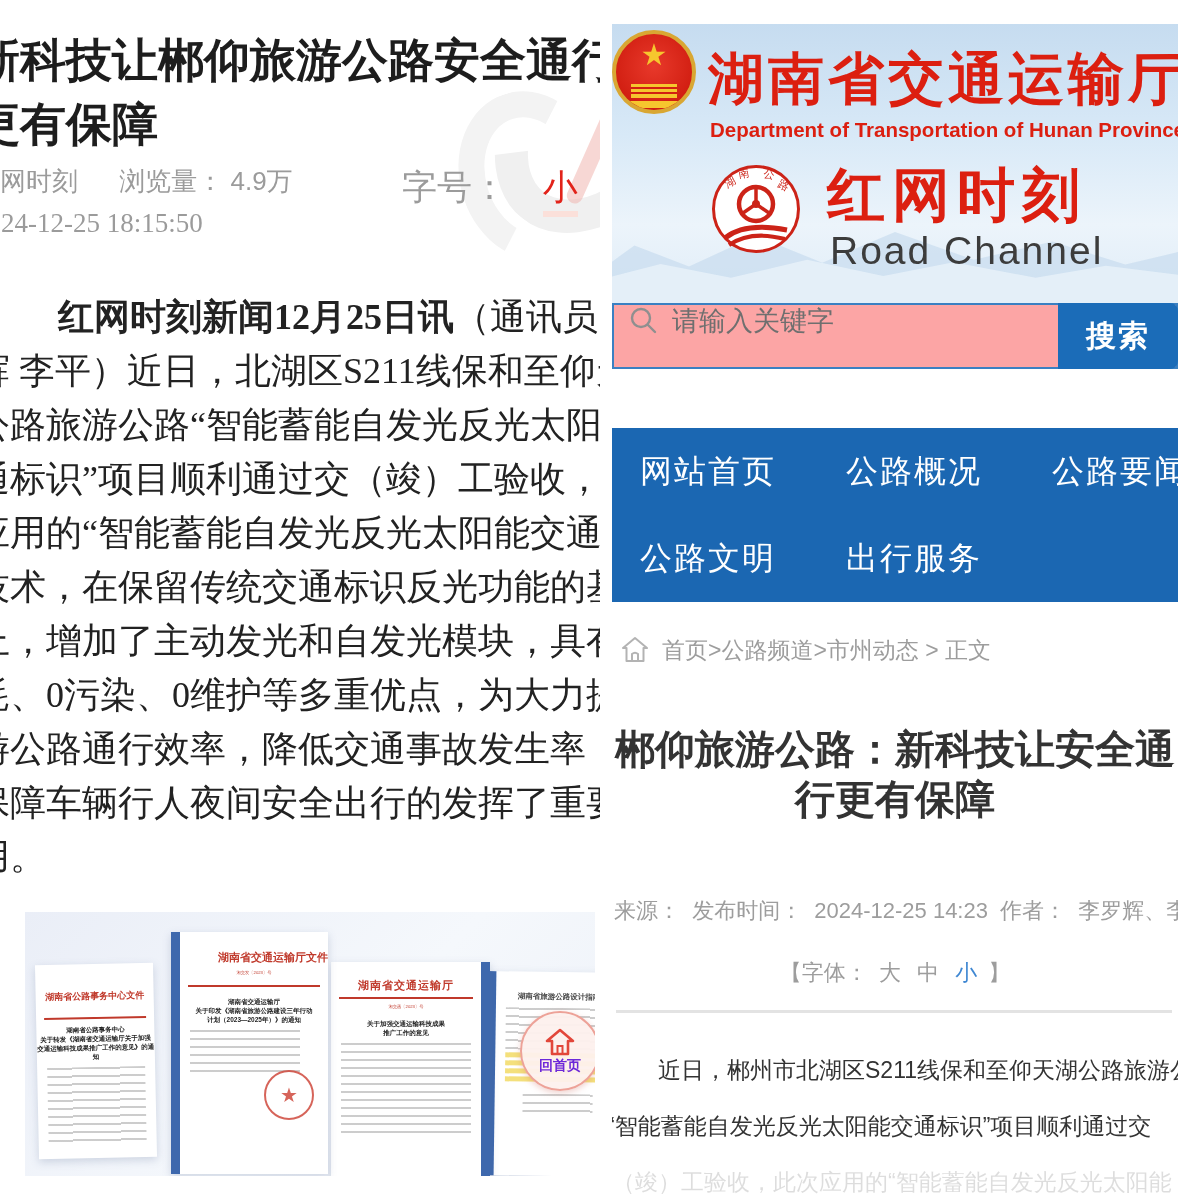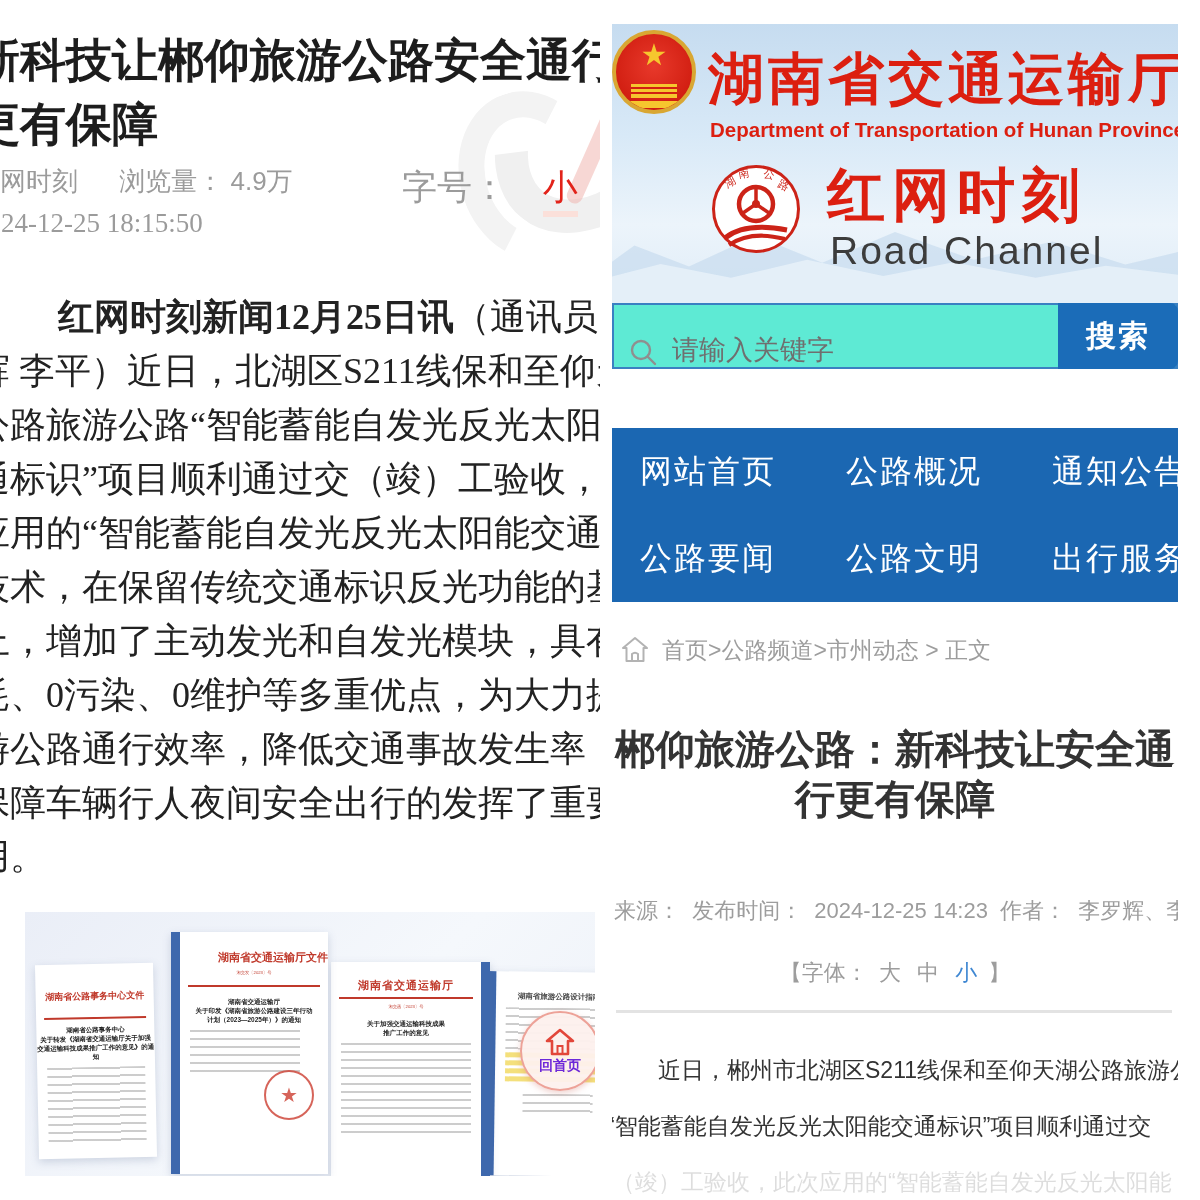--- a/index.html
+++ b/index.html
@@ -89,21 +89,21 @@
               color:#dc1f10;letter-spacing:4px;white-space:nowrap;}
   .r-title-en{position:absolute;left:98px;top:94px;font-size:20.5px;font-weight:bold;color:#dc1f10;white-space:nowrap;}
   .road-logo{position:absolute;left:100px;top:141px;width:88px;height:88px;border-radius:50%;background:#fff;
              border:3px solid #cc2318;box-sizing:border-box;}
   .road-logo svg{position:absolute;left:0;top:0;}
   .ch-cn{position:absolute;left:215px;top:140px;font-size:58px;line-height:62px;font-weight:bold;color:#dc1f10;
          letter-spacing:7px;white-space:nowrap;}
   .ch-en{position:absolute;left:218px;top:205px;font-size:39px;font-weight:500;color:#3c3c3c;letter-spacing:2px;white-space:nowrap;}
 
   .r-search{position:absolute;left:0;top:279px;width:566px;height:66px;box-sizing:border-box;
-            background:#5eead4;border:2px solid #3a80c2;display:flex;align-items:flex-end;}
+            background:#fca5a5;border:2px solid #3a80c2;display:flex;align-items:flex-start;}
   .r-search .mag{margin:0 12px 0 14px;flex:0 0 auto;display:flex;}
   .r-search input{flex:1;border:none;outline:none;font-size:27px;color:#444;background:transparent;min-width:0;
                   font-family:inherit;}
   .r-search input::placeholder{color:#6f6f6f;opacity:1;}
   .search-btn{flex:0 0 120px;height:66px;margin:-2px -2px -2px 0;border:none;background:#1b6cb8;color:#fff;
               font-size:30px;font-weight:bold;border-radius:0 8px 8px 0;cursor:pointer;font-family:inherit;letter-spacing:2px;}
 
   .r-nav{position:absolute;left:0;top:404px;width:566px;height:174px;background:#1b67b2;
          display:grid;grid-template-columns:206px 206px 1fr;grid-template-rows:1fr 1fr;
          align-items:center;padding-left:28px;box-sizing:border-box;}
@@ -258,21 +258,20 @@
         <line x1="20" y1="20" x2="27" y2="27" stroke="#8f8f8f" stroke-width="2.4" stroke-linecap="round"></line>
       </svg>
     </span>
     <input type="text" placeholder="请输入关键字" style="">
     <button class="search-btn">搜索</button>
   </div>
 
   <nav class="r-nav">
     <span class="nav-item">网站首页</span>
     <span class="nav-item">公路概况</span>
-    <span class="nav-item">通知公告</span>
     <span class="nav-item">公路要闻</span>
     <span class="nav-item">公路文明</span>
     <span class="nav-item">出行服务</span>
   </nav>
 
   <div class="r-crumb">
     <svg width="30" height="30" viewBox="0 0 30 30">
       <path d="M15 3 L27 13 L23.5 13 L23.5 26 L6.5 26 L6.5 13 L3 13 Z" fill="none" stroke="#b3b3b3" stroke-width="2" stroke-linejoin="round"></path>
       <path d="M12 26 L12 19 Q15 16.5 18 19 L18 26" fill="none" stroke="#b3b3b3" stroke-width="2"></path>
     </svg>

